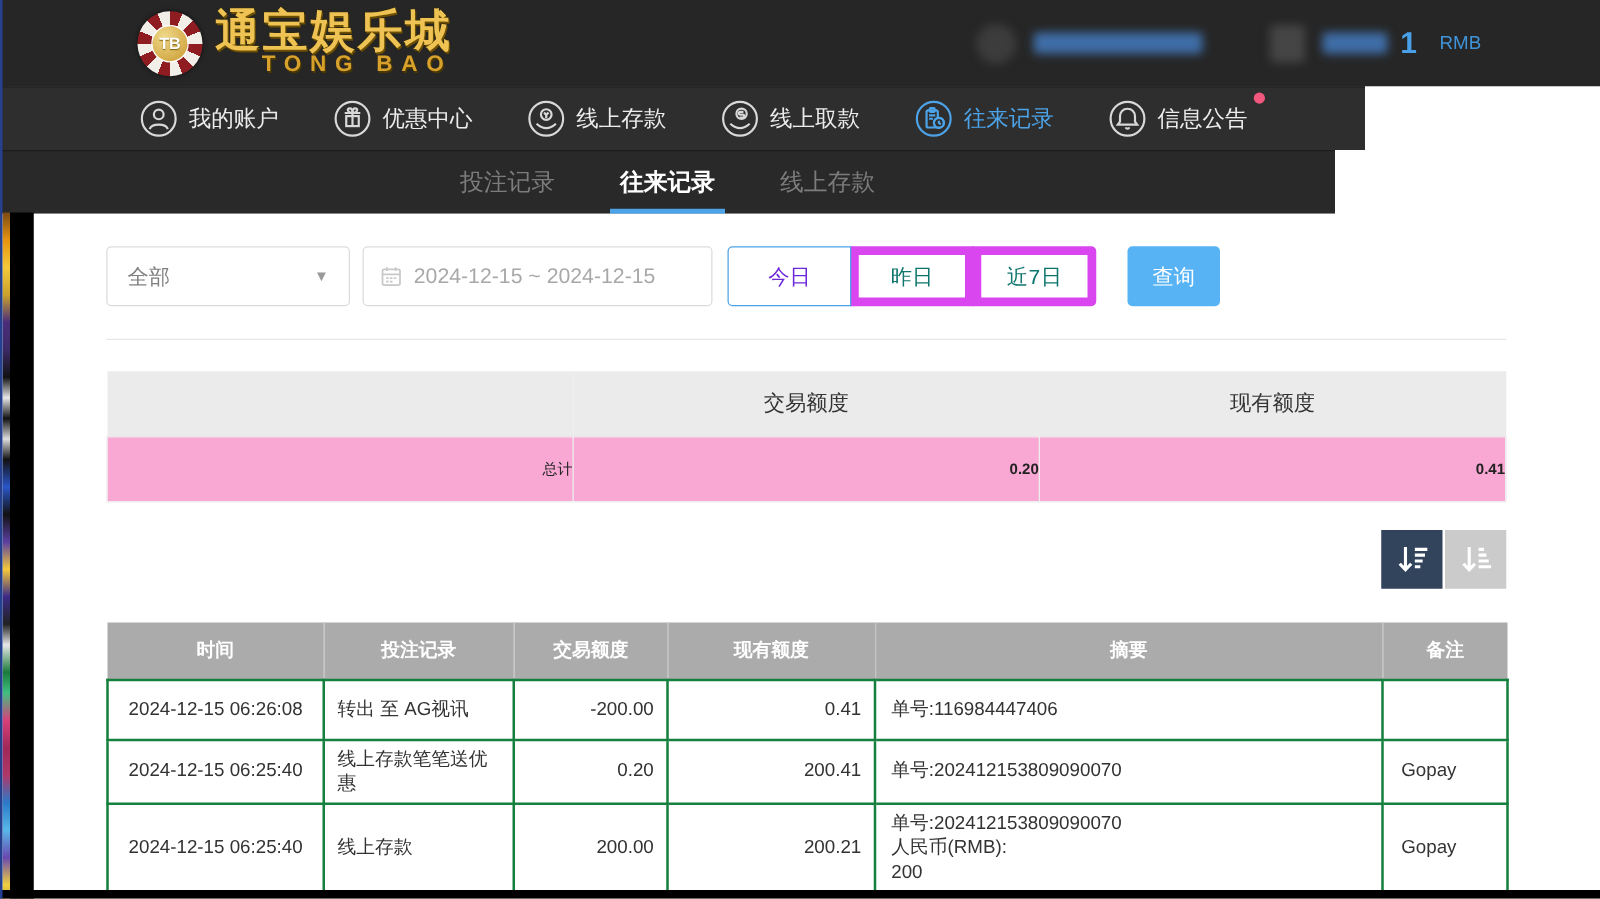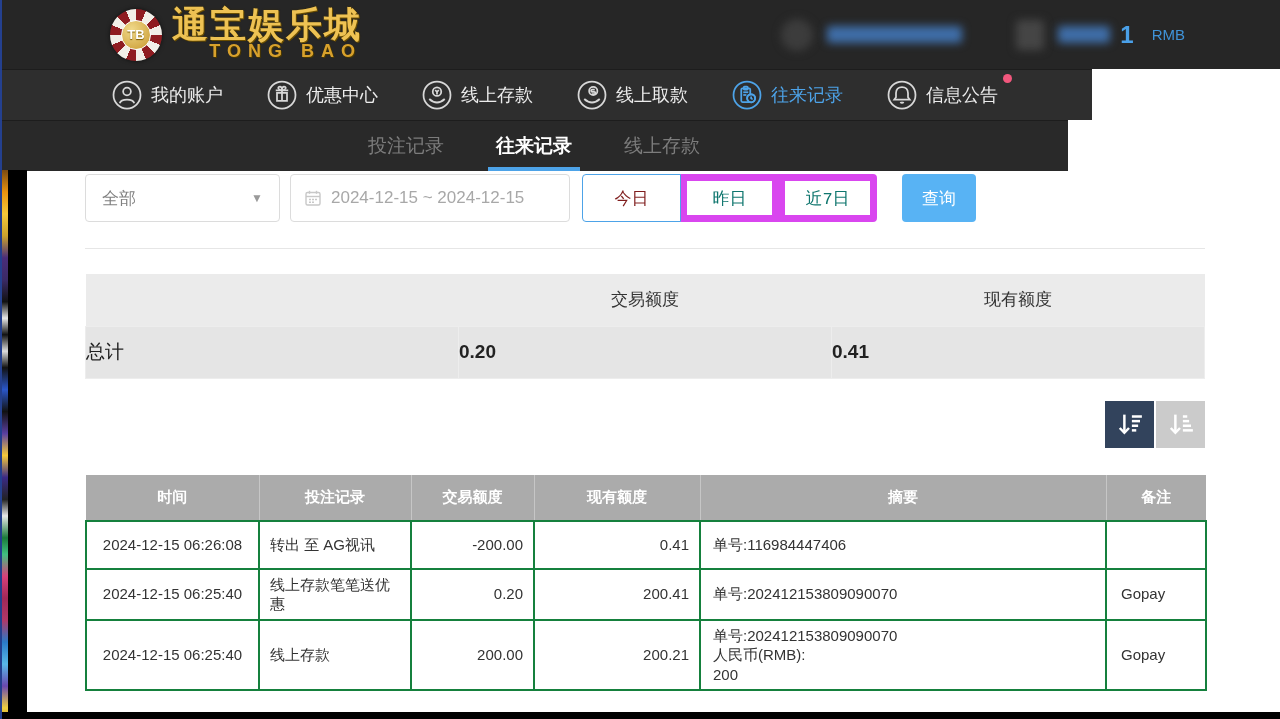--- a/index.html
+++ b/index.html
@@ -51,42 +51,42 @@
   
   .tabs { display:flex; gap:40px; align-items:stretch; }
   .tab { color:#7c7c7c; font-size:19px; display:flex; align-items:center; padding:0 6px; position:relative; cursor:pointer; }
   .tab.active { color:#ffffff; font-weight:bold; }
   .tab.active::after { content:""; position:absolute; left:-2px; right:-2px; bottom:0; height:4px; background:#4da3e8; }
 
   
   .content { position:absolute; left:27px; top:171px; width:1253px; height:542px; background:#fff; z-index:10; }
   .inner { margin-left:58px; width:1120px; }
 
-  .filter-row { display:flex; align-items:center; margin-top:3px; height:48px; }
+  .filter-row { display:flex; align-items:center; margin-top:26px; height:48px; }
   .select-box { width:195px; height:48px; border:1px solid #dcdcdc; border-radius:4px; display:flex; align-items:center;
     padding:0 16px; color:#808080; font-size:17px; cursor:pointer; background:#fff; }
   .caret { margin-left:auto; color:#9a9a9a; font-size:12px; }
   .date-box { width:280px; height:48px; border:1px solid #dcdcdc; border-radius:4px; display:flex; align-items:center;
     padding:0 13px; color:#a8a8a8; font-size:17px; margin-left:10px; cursor:pointer; background:#fff; gap:9px; }
   .cal-icon { color:#c8c8c8; }
   .quick-group { display:flex; margin-left:12px; }
   .quick-btn { width:99px; height:48px; border:7px solid #d946ef; background:#fff; color:#0f766e; font-size:17px;
     display:flex; align-items:center; justify-content:center; cursor:pointer; margin-left:-1px; }
   .quick-btn:first-child { border-radius:4px 0 0 4px; margin-left:0; }
   .quick-btn:last-child { border-radius:0 4px 4px 0;font-family:Liberation Mono, monospace; }
-  .quick-btn.active { border:1px solid #4da3e8; color:#7f1d1d; z-index:2; }
+  .quick-btn.active { border:1px solid #4da3e8; color:#6d28d9; z-index:2; }
   .search-btn { width:74px; height:48px; background:#58b3f4; border:none; border-radius:4px; color:#fff; font-size:17px;
     margin-left:25px; cursor:pointer; display:flex; align-items:center; justify-content:center; }
 
   .sep-line { height:1px; background:#e6e6e6; margin-top:26px; width:1120px; }
 
   
   .summary { width:1120px; margin-top:25px; border-collapse:collapse; table-layout:fixed; }
   .summary th { background:#ebebeb; height:52px; font-size:17px; font-weight:normal; color:#333; text-align:center; }
-  .summary td { background:#e5e5e5; height:52px; font-size:19px; color:#222; text-align:left; border:1px solid #ededed; }
+  .summary td { background:#f9a8d4; height:52px; font-size:12px; color:#222; text-align:right; border:1px solid #ededed; }
   .summary td.num { font-weight:bold; }
 
   
   .sort-row { display:flex; justify-content:flex-end; margin-top:22px; gap:2px; }
   .sort-btn { width:49px; height:47px; display:flex; align-items:center; justify-content:center; cursor:pointer; border:none; }
   .sort-btn.desc { background:#32435c; }
   .sort-btn.asc { background:#cbcbcb; }
   .sort-btn svg { width:30px; height:30px; }
 
   

